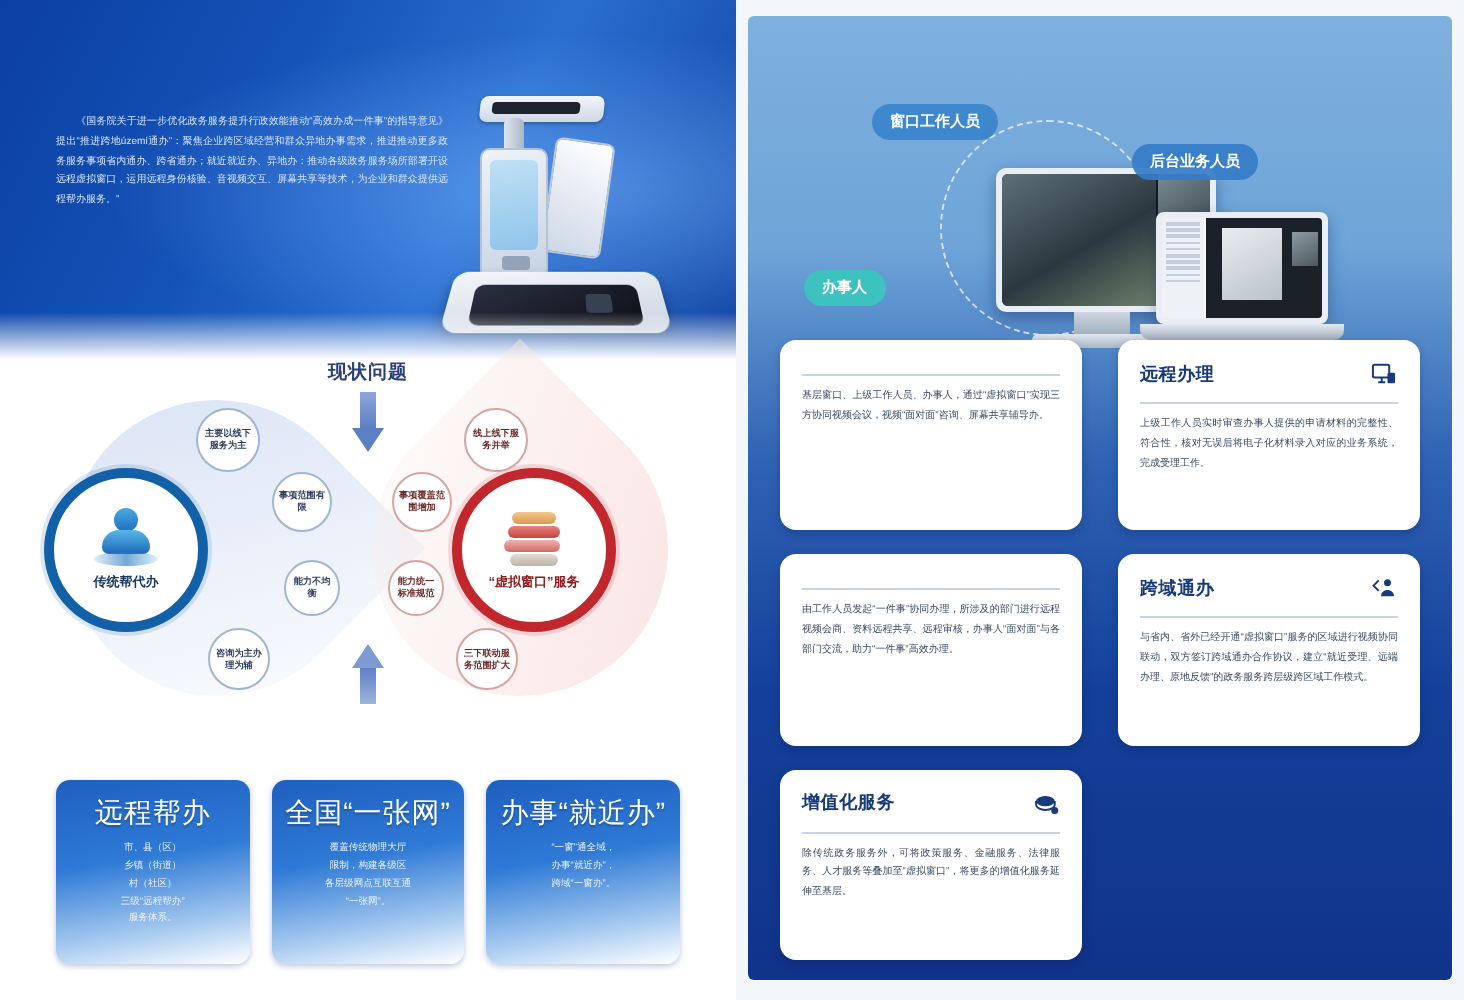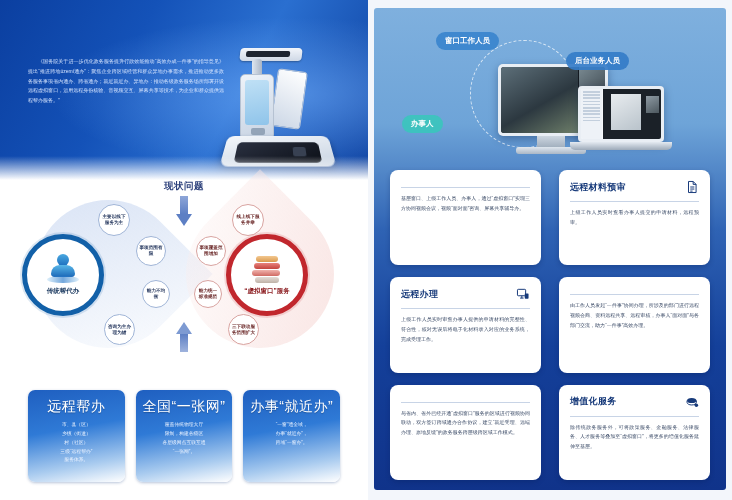--- a/index.html
+++ b/index.html
@@ -179,21 +179,21 @@
 
   
   .right-panel {
     position: relative; width: 364px; height: 500px;
     background: #f3f6fb; padding: 8px 6px 10px 6px;
   }
   .rp-inner {
     position: relative; width: 100%; height: 100%; border-radius: 3px; overflow: hidden;
     background: linear-gradient(180deg, #7fb0de 0%, #6ea4d8 24%, #2f63b4 46%, #14409a 70%, #10338a 100%);
   }
-  .hero-right { position: relative; height: 158px; }
+  .hero-right { position: relative; height: 158px; margin-top: 20px; }
   .tag {
     position: absolute; border-radius: 12px; font-size: 7.5px; font-weight: 700;
     color: #ffffff; padding: 4px 9px; white-space: nowrap;
   }
   .tag.t1 { left: 62px;  top: 24px; background: rgba(58,132,205,.92); }
   .tag.t2 { left: 192px; top: 44px; background: rgba(52,124,200,.92); }
   .tag.t3 { left: 28px;  top: 107px; background: rgba(60,196,190,.95); }
   .ring {
     position: absolute; left: 96px; top: 32px; width: 108px; height: 108px;
     border-radius: 50%; border: 1.4px dashed rgba(255,255,255,.7);
@@ -394,34 +394,20 @@
         <div class="tag t3">办事人</div>
       </div>
 
       <div class="cards">
 
         <div class="card">
           <div class="card-rule"></div>
           <div class="card-body">基层窗口、上级工作人员、办事人，通过“虚拟窗口”实现三方协同视频会议，视频“面对面”咨询、屏幕共享辅导办。</div>
         </div>
 
-        <div class="card">
-          <div class="card-head">
-            <div class="card-title">远程材料预审</div>
-            <div class="card-icon">
-              <svg viewBox="0 0 24 24" fill="none" stroke="currentColor" stroke-width="1.7">
-                <path d="M6 2.5h8l5 5v14H6z"></path>
-                <path d="M14 2.5v5h5"></path>
-                <path d="M9 12h7M9 15.5h7M9 19h4"></path>
-              </svg>
-            </div>
-          </div>
-          <div class="card-rule"></div>
-          <div class="card-body">上级工作人员实时查看办事人提交的申请材料，远程预审。</div>
-        </div>
 
         <div class="card">
           <div class="card-head">
             <div class="card-title">远程办理</div>
             <div class="card-icon">
               <svg viewBox="0 0 24 24" fill="none" stroke="currentColor" stroke-width="1.7">
                 <rect x="2.5" y="4" width="14" height="11" rx="1.4"></rect>
                 <path d="M7 19h6M10 15v4"></path>
                 <rect x="15" y="11" width="6.5" height="9" rx="1.2" fill="currentColor" stroke="none"></rect>
               </svg>
@@ -430,20 +416,30 @@
           <div class="card-rule"></div>
           <div class="card-body">上级工作人员实时审查办事人提供的申请材料的完整性、符合性，核对无误后将电子化材料录入对应的业务系统，完成受理工作。</div>
         </div>
 
         <div class="card">
           <div class="card-rule"></div>
           <div class="card-body">由工作人员发起“一件事”协同办理，所涉及的部门进行远程视频会商、资料远程共享、远程审核，办事人“面对面”与各部门交流，助力“一件事”高效办理。</div>
         </div>
 
         <div class="card">
+          <div class="card-head">
+            <div class="card-title">跨域通办</div>
+            <div class="card-icon">
+              <svg viewBox="0 0 24 24" fill="none" stroke="currentColor" stroke-width="1.7">
+                <circle cx="15" cy="7.5" r="3" fill="currentColor" stroke="none"></circle>
+                <path d="M9.5 19c0-3.2 2.5-5.2 5.5-5.2s5.5 2 5.5 5.2" fill="currentColor" stroke="none"></path>
+                <path d="M7.5 5.5 3 10l4.5 4.5"></path>
+              </svg>
+            </div>
+          </div>
           <div class="card-rule"></div>
           <div class="card-body">与省内、省外已经开通“虚拟窗口”服务的区域进行视频协同联动，双方签订跨域通办合作协议，建立“就近受理、远端办理、原地反馈”的政务服务跨层级跨区域工作模式。</div>
         </div>
 
         <div class="card">
           <div class="card-head">
             <div class="card-title">增值化服务</div>
             <div class="card-icon">
               <svg viewBox="0 0 24 24" fill="none" stroke="currentColor" stroke-width="1.7">
                 <ellipse cx="11.5" cy="9.5" rx="8" ry="4.4" fill="currentColor" stroke="none"></ellipse>

